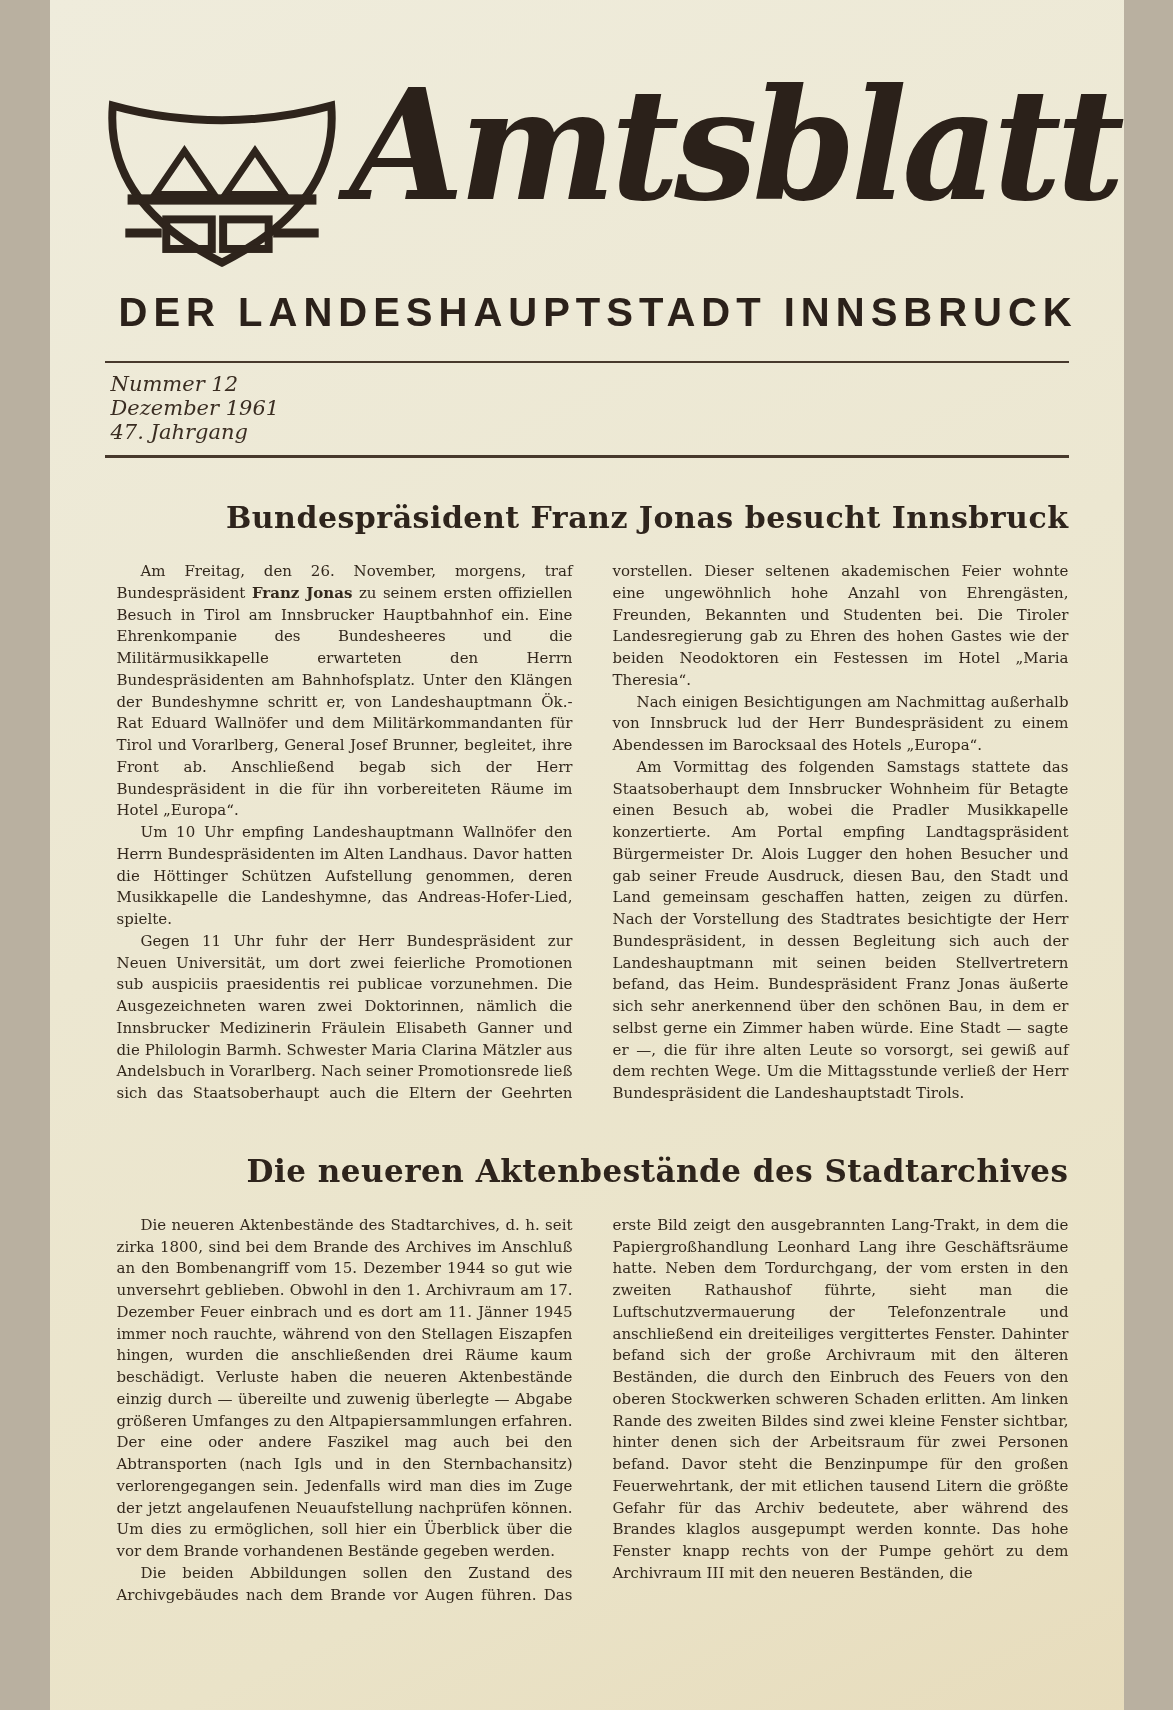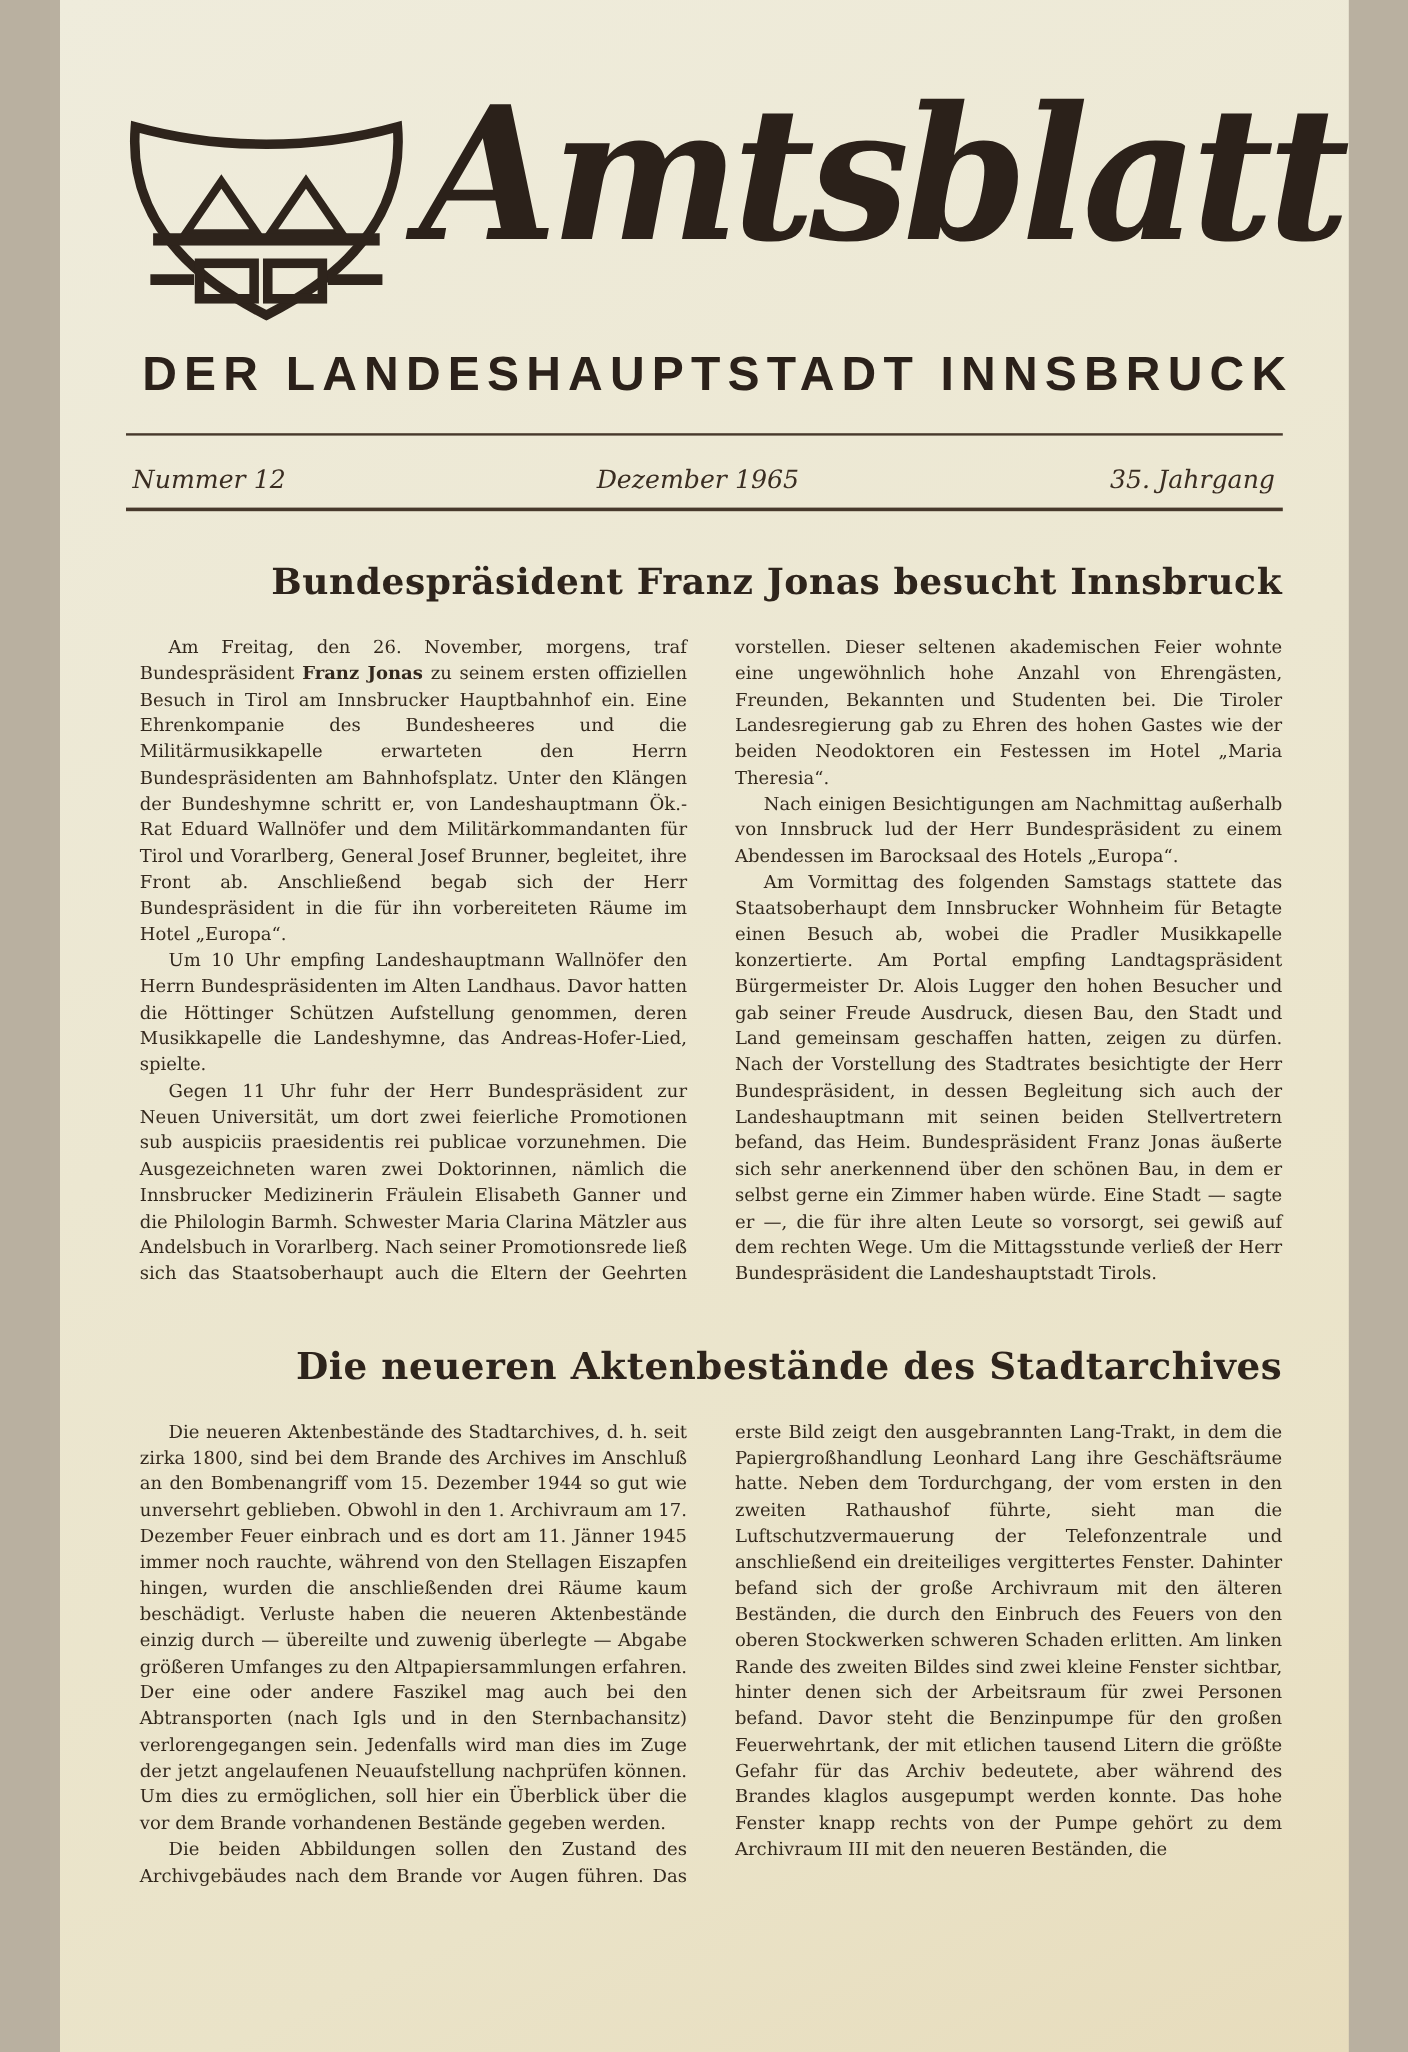--- a/index.html
+++ b/index.html
@@ -21,23 +21,23 @@
   }
   .subtitle{
     font-family:"Liberation Sans", sans-serif;
     font-size:40px;font-weight:bold;letter-spacing:6px;
     color:#2b211a;margin:16px 0 0 21px;white-space:nowrap;text-align:right;
   }
   .info-bar{
     margin:26px 55px 0 55px;
     border-top:2px solid #47392c;
     border-bottom:3px solid #47392c;
-    padding:25px 6px 11px 6px;
+    padding:9px 6px 11px 6px;
     display:flex;justify-content:space-between;align-items:baseline;
-    font-size:21px;font-style:italic;color:#3a2d22;
+    font-size:21px;font-style:italic;color:#3a2d22;flex-direction:column;
   }
   .headline{
     text-align:right;font-weight:bold;color:#2e241c;
     font-size:30px;letter-spacing:0.5px;
     margin:42px 55px 0 55px;
   }
   .headline.second{margin-top:48px;font-size:31px;}
   .article-body{
     margin:26px 55px 0 67px;
     column-count:2;column-gap:40px;
@@ -72,22 +72,22 @@
           <path d="M150 124 H190" stroke="#2e241c" stroke-width="8"></path>
         </svg>
       </div>
       <div class="paper-title">Amtsblatt</div>
     </div>
     <div class="subtitle">DER LANDESHAUPTSTADT INNSBRUCK</div>
   </div>
 
   <div class="info-bar">
     <span>Nummer 12</span>
-    <span>Dezember 1965</span>
-    <span>35. Jahrgang</span>
+    <span>Dezember 1961</span>
+    <span>47. Jahrgang</span>
   </div>
 
   <div>
     <h1 class="headline">Bundespräsident Franz Jonas besucht Innsbruck</h1>
     <div class="article-body">
       <p><span>Am Freitag, den 26. November, morgens, traf Bundespräsident </span><b>Franz Jonas</b><span> zu seinem ersten offiziellen Besuch in Tirol am Innsbrucker Hauptbahnhof ein. Eine Ehrenkompanie des Bundesheeres und die Militärmusikkapelle erwarteten den Herrn Bundespräsidenten am Bahnhofsplatz. Unter den Klängen der Bundeshymne schritt er, von Landeshauptmann Ök.-Rat Eduard Wallnöfer und dem Militärkommandanten für Tirol und Vorarlberg, General Josef Brunner, begleitet, ihre Front ab. Anschließend begab sich der Herr Bundespräsident in die für ihn vorbereiteten Räume im Hotel „Europa“.</span></p>
       <p>Um 10 Uhr empfing Landeshauptmann Wallnöfer den Herrn Bundespräsidenten im Alten Landhaus. Davor hatten die Höttinger Schützen Aufstellung genommen, deren Musikkapelle die Landeshymne, das Andreas-Hofer-Lied, spielte.</p>
       <p>Gegen 11 Uhr fuhr der Herr Bundespräsident zur Neuen Universität, um dort zwei feierliche Promotionen sub auspiciis praesidentis rei publicae vorzunehmen. Die Ausgezeichneten waren zwei Doktorinnen, nämlich die Innsbrucker Medizinerin Fräulein Elisabeth Ganner und die Philologin Barmh. Schwester Maria Clarina Mätzler aus Andelsbuch in Vorarlberg. Nach seiner Promotionsrede ließ sich das Staatsoberhaupt auch die Eltern der Geehrten vorstellen. Dieser seltenen akademischen Feier wohnte eine ungewöhnlich hohe Anzahl von Ehrengästen, Freunden, Bekannten und Studenten bei. Die Tiroler Landesregierung gab zu Ehren des hohen Gastes wie der beiden Neodoktoren ein Festessen im Hotel „Maria Theresia“.</p>
       <p>Nach einigen Besichtigungen am Nachmittag außerhalb von Innsbruck lud der Herr Bundespräsident zu einem Abendessen im Barocksaal des Hotels „Europa“.</p>
       <p>Am Vormittag des folgenden Samstags stattete das Staatsoberhaupt dem Innsbrucker Wohnheim für Betagte einen Besuch ab, wobei die Pradler Musikkapelle konzertierte. Am Portal empfing Landtagspräsident Bürgermeister Dr. Alois Lugger den hohen Besucher und gab seiner Freude Ausdruck, diesen Bau, den Stadt und Land gemeinsam geschaffen hatten, zeigen zu dürfen. Nach der Vorstellung des Stadtrates besichtigte der Herr Bundespräsident, in dessen Begleitung sich auch der Landeshauptmann mit seinen beiden Stellvertretern befand, das Heim. Bundespräsident Franz Jonas äußerte sich sehr anerkennend über den schönen Bau, in dem er selbst gerne ein Zimmer haben würde. Eine Stadt — sagte er —, die für ihre alten Leute so vorsorgt, sei gewiß auf dem rechten Wege. Um die Mittagsstunde verließ der Herr Bundespräsident die Landeshauptstadt Tirols.</p>

